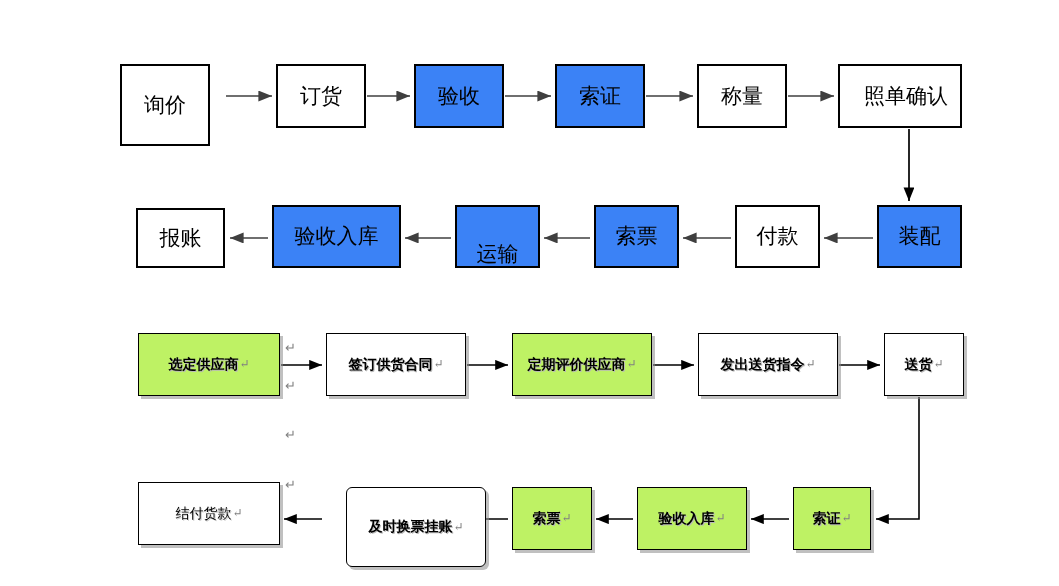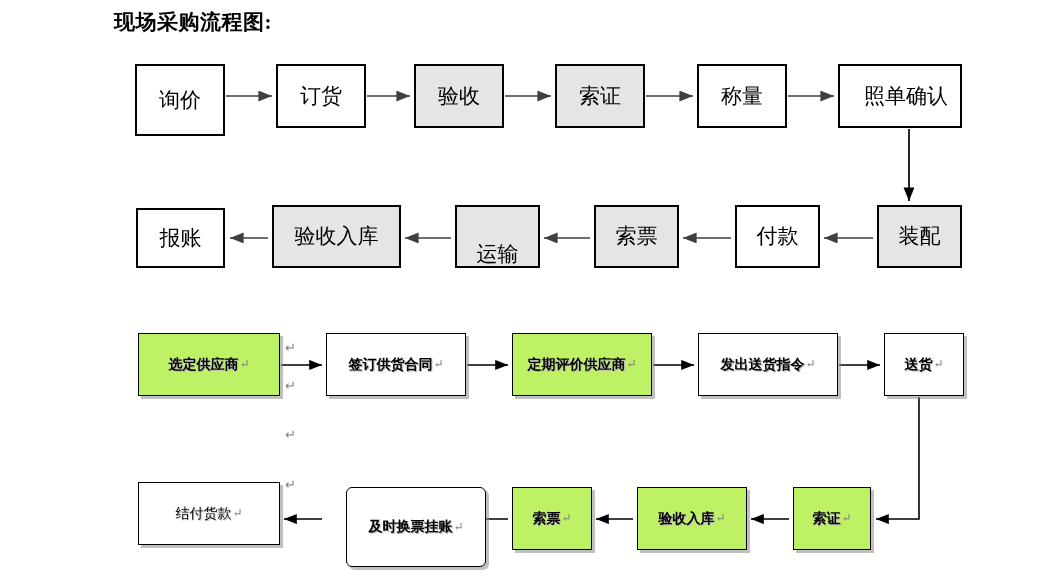--- a/index.html
+++ b/index.html
@@ -38,21 +38,21 @@
     display: flex;
     align-items: center;
     justify-content: center;
     font-family: "Liberation Serif", "DejaVu Serif", serif;
     font-size: 21px;
     color: #000000;
     white-space: nowrap;
     line-height: 1.15;
   }
   .node1.fill {
-    background: #e5e5e5;
+    background: #3b82f6;
   }
   
   .node2 {
     position: absolute;
     box-sizing: border-box;
     border: 1.5px solid #000000;
     background: #ffffff;
     box-shadow: 3px 3px 0 rgba(140,140,140,0.55);
     display: flex;
     align-items: center;
@@ -144,24 +144,23 @@
     </g>
 
     <g stroke="#000000" stroke-width="1.6" fill="none" marker-end="url(#ahb)">
       <line x1="789" y1="519" x2="751" y2="519"></line>
       <line x1="633" y1="519" x2="596" y2="519"></line>
       <line x1="508" y1="519" x2="470" y2="519"></line>
       <line x1="322" y1="519" x2="284" y2="519"></line>
     </g>
   </svg>
 
-  <div class="heading" style="left:114px; top:8px;">现场采购流程图:</div>
 
   <div id="nodes">
-      <div class="node1" style="left: 135px; top: 64px; width: 90px; height: 72px;">
+      <div class="node1" style="left: 120px; top: 64px; width: 90px; height: 82px;">
         <span class="lbl">询价</span>
       </div>
       <div class="node1" style="left: 276px; top: 64px; width: 90px; height: 64px;">
         <span class="lbl">订货</span>
       </div>
       <div class="node1 fill" style="left: 414px; top: 64px; width: 90px; height: 64px;">
         <span class="lbl">验收</span>
       </div>
       <div class="node1 fill" style="left: 555px; top: 64px; width: 90px; height: 64px;">
         <span class="lbl">索证</span>

